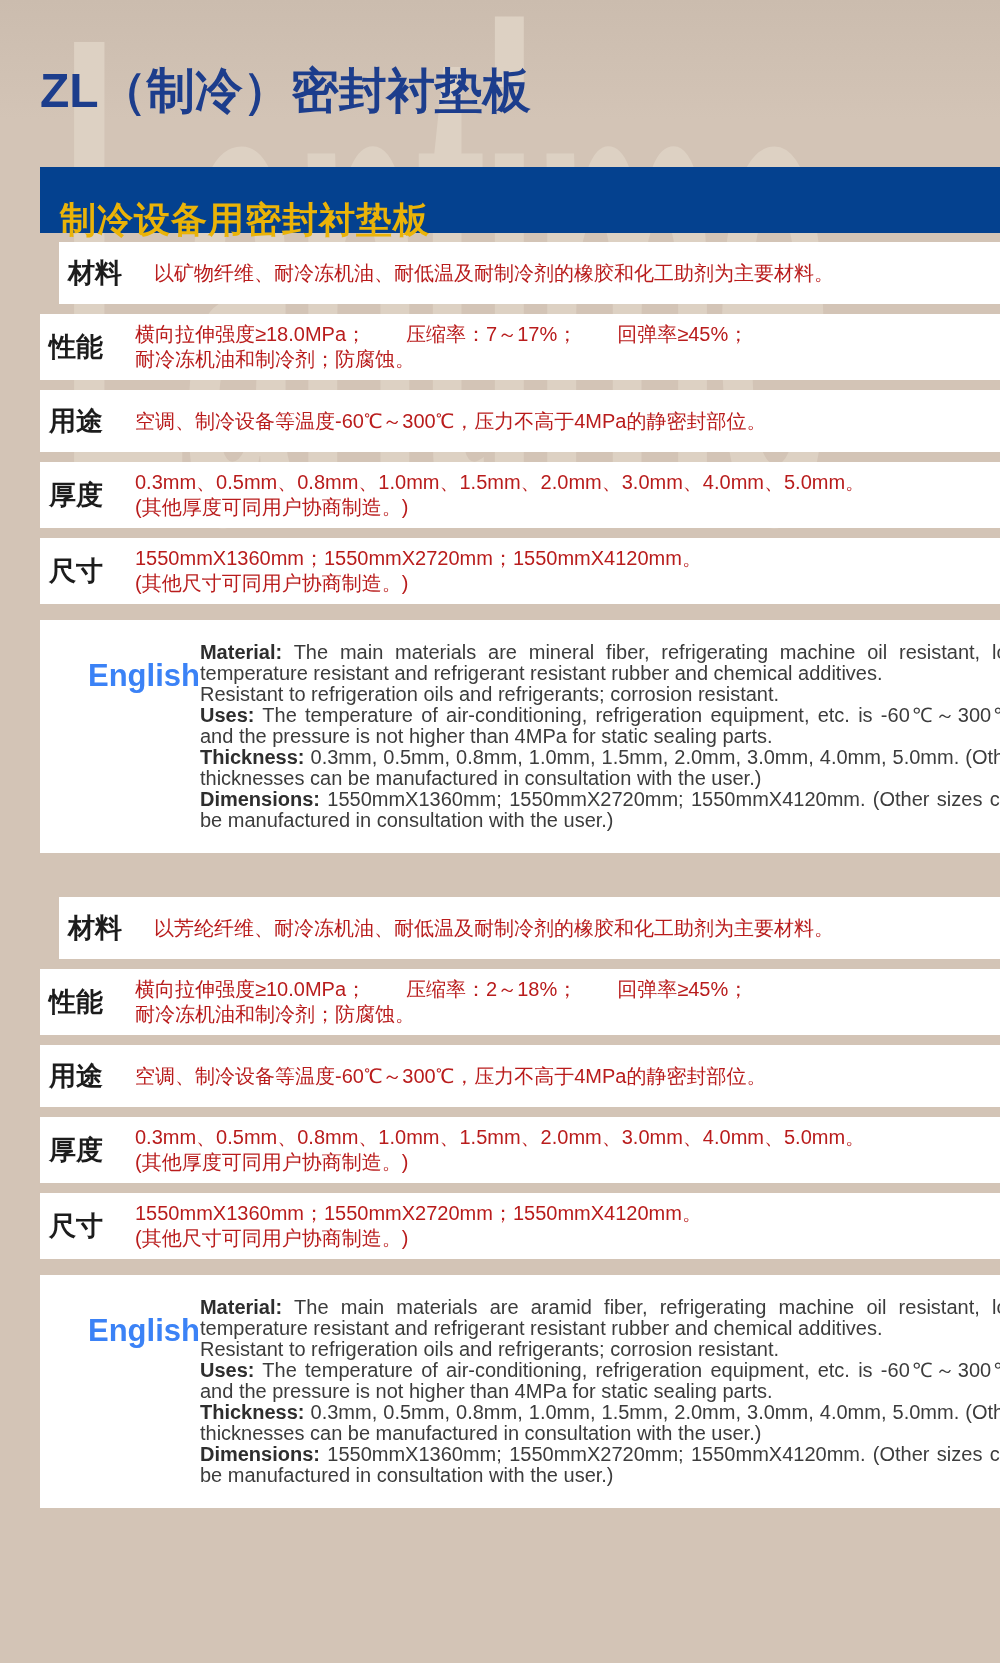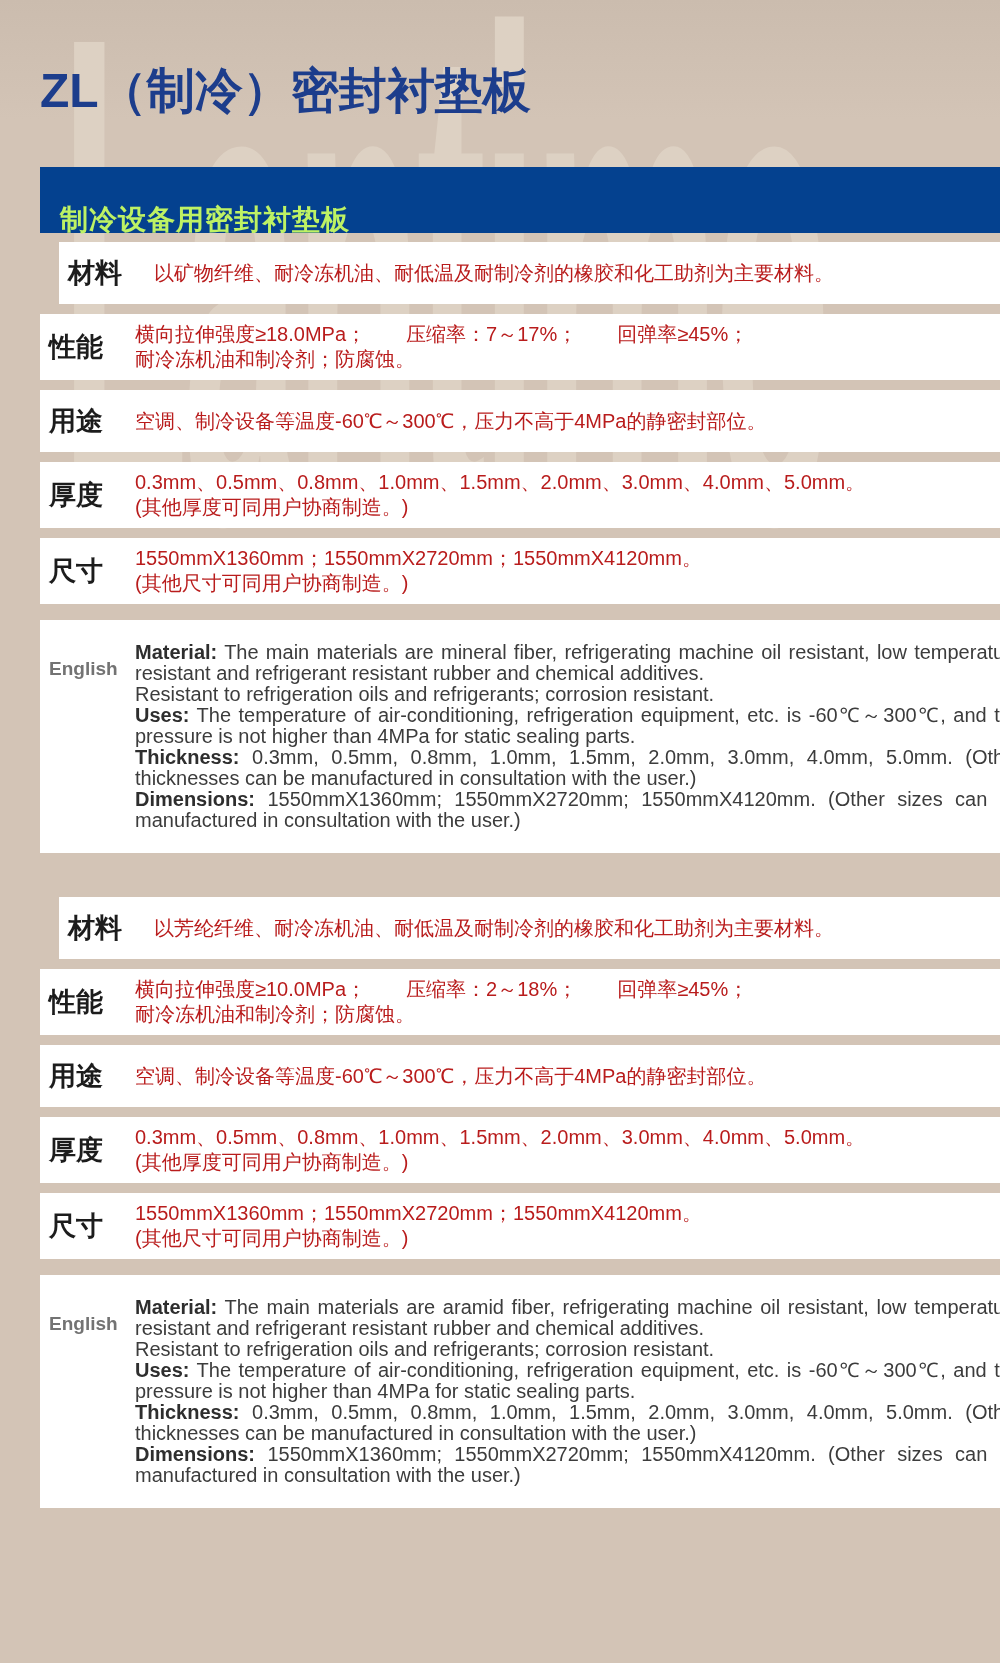--- a/index.html
+++ b/index.html
@@ -41,22 +41,22 @@
     letter-spacing: 0px;
   }
   .section-header {
     background: #04418f;
     height: 66px;
     display: flex;
     align-items: center;
     padding-left: 20px;
   }
   .section-header-text {
-    color: #bef264;
-    font-size: 28px;
+    color: #eab308;
+    font-size: 36px;
     font-weight: 700;
     letter-spacing: 1px;
     margin-top: 40px;
   }
   .product-section + .product-section { margin-top: 44px; }
   .row {
     display: flex;
     background: #ffffff;
     margin-top: 10px;
     min-height: 62px;
@@ -80,22 +80,23 @@
     padding: 8px 18px 8px 0;
     font-size: 20px;
     line-height: 25px;
     font-weight: 500;
     color: #b91c1c;
   }
   .english-card { margin-top: 16px; padding: 22px 0; }
   .english-card .row-label {
     align-items: flex-start;
     padding-top: 16px;
-    font-size: 19px;
-    color: #737373;
+    font-size: 31px;
+    color: #3b82f6;
+    margin-left: 39px;
   }
   .english-content {
     display: block;
     padding: 0 17px 0 0;
     font-size: 20px;
     line-height: 21px;
     color: #3c3c3c;
     text-align: justify;
   }
   .en-para { margin: 0; }

